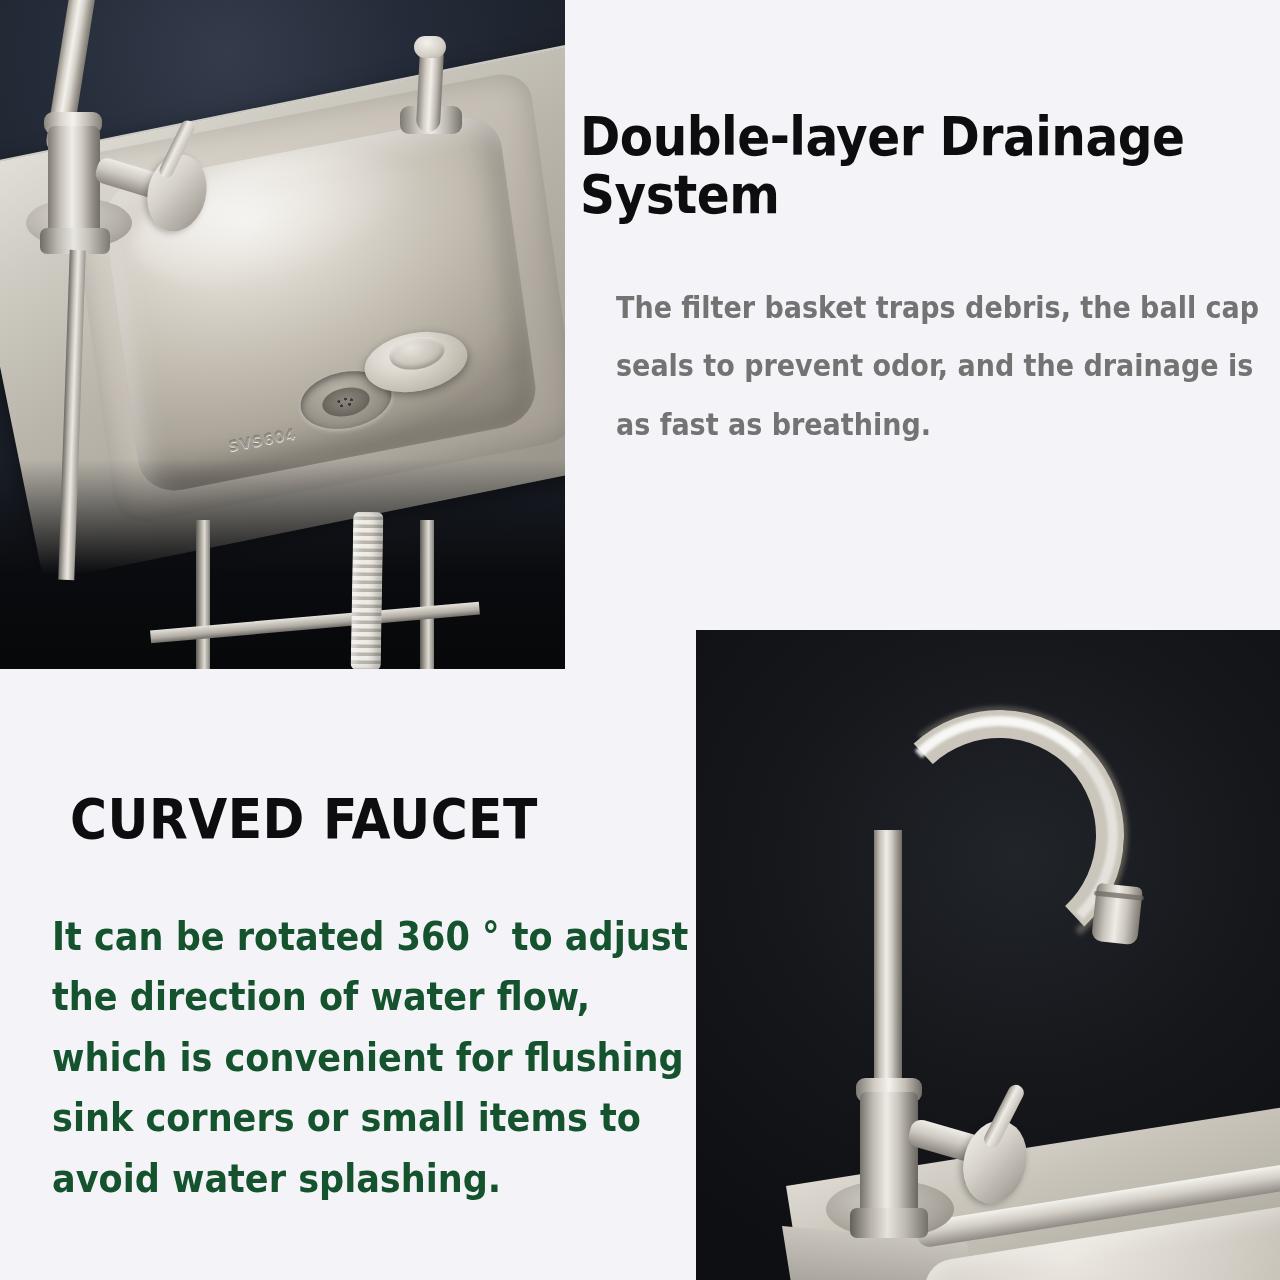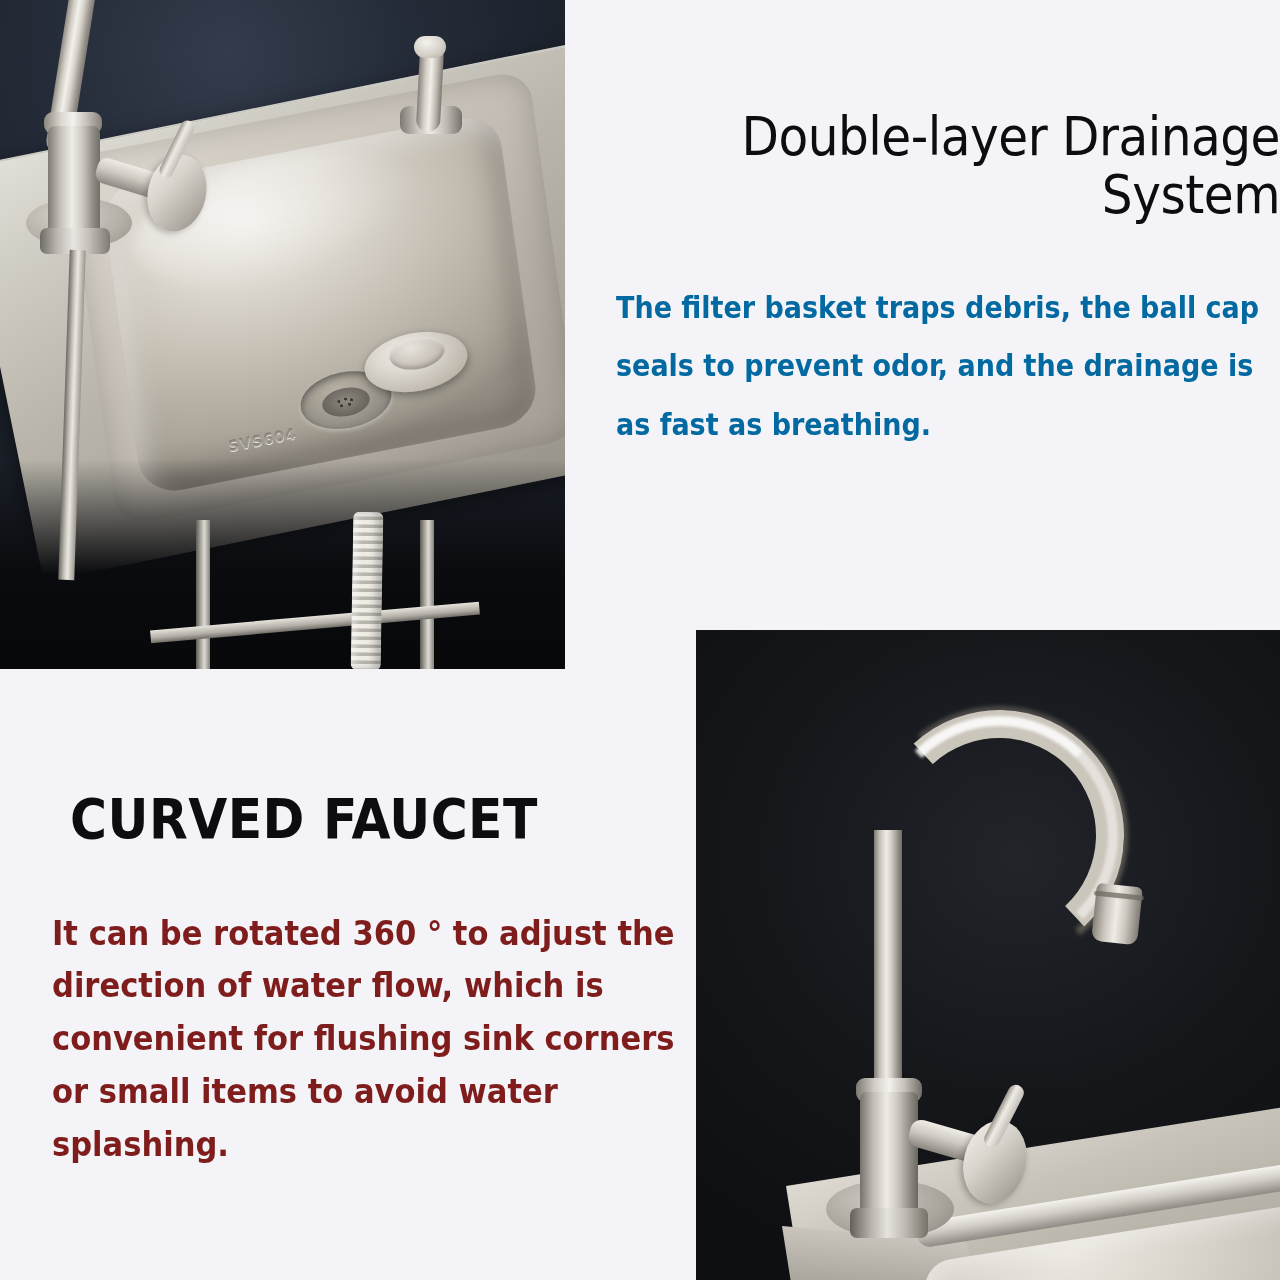--- a/index.html
+++ b/index.html
@@ -520,36 +520,36 @@
 
   
   .block-drainage {
     position: absolute;
     left: 580px;
     top: 108px;
     width: 700px;
   }
   .heading-drainage {
     margin: 0;
-    text-align: right;
+    text-align: left;
     font-family: "DejaVu Sans Condensed", "Liberation Sans Narrow", "Liberation Sans", sans-serif;
     font-size: 54px;
     line-height: 1.08;
-    font-weight: 400;
+    font-weight: 700;
     letter-spacing: -0.5px;
     color: #0d0d0f;
   }
   .body-drainage {
     margin: 54px 0 0 36px;
     width: 660px;
     font-family: "DejaVu Sans Condensed", "Liberation Sans Narrow", "Liberation Sans", sans-serif;
     font-size: 30px;
     line-height: 1.95;
     font-weight: 700;
-    color: #0369a1;
+    color: #737373;
   }
 
   .block-faucet {
     position: absolute;
     left: 52px;
     top: 790px;
     width: 650px;
   }
   .heading-faucet {
     margin: 0 0 0 18px;
@@ -557,24 +557,24 @@
     font-size: 56px;
     line-height: 1.05;
     font-weight: 700;
     letter-spacing: 0.5px;
     color: #0d0d0f;
   }
   .body-faucet {
     margin: 58px 0 0 0;
     width: 640px;
     font-family: "DejaVu Sans Condensed", "Liberation Sans Narrow", "Liberation Sans", sans-serif;
-    font-size: 34px;
+    font-size: 39px;
     line-height: 1.55;
     font-weight: 700;
-    color: #7f1d1d;
+    color: #14532d;
   }
 </style>
 </head>
 <body style="background: rgb(244, 244, 248);">
 
 <div class="photo-sink">
   <div class="sink-bg"></div>
 
   <div class="deck-edge"></div>
   <div class="deck"></div>

